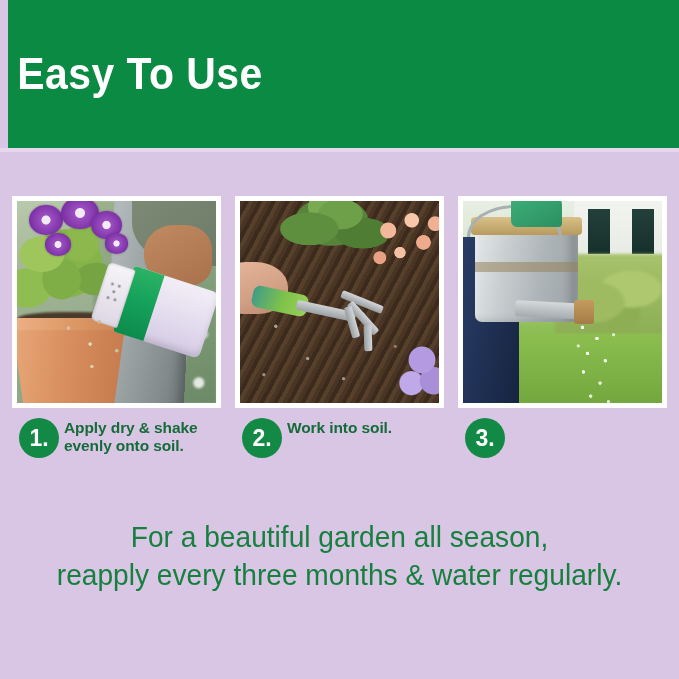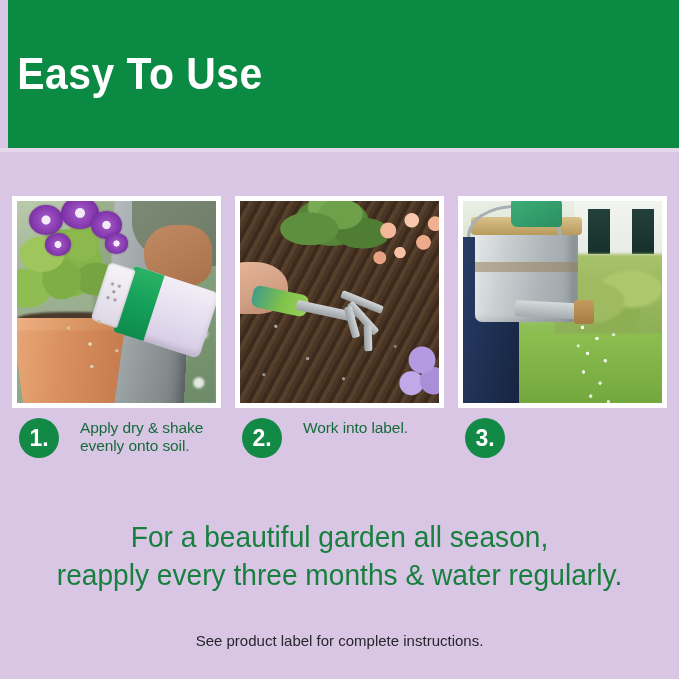--- a/index.html
+++ b/index.html
@@ -309,24 +309,24 @@
     flex:0 0 auto;
     width:40px; height:40px; border-radius:50%;
     background:#128a46;
     color:#ffffff;
     font-size:23px; font-weight:bold;
     display:flex; align-items:center; justify-content:center;
     line-height:1;
     margin-top:1px;
   }
   .step-text {
-    margin-left:21px;
+    margin-left:5px;
     color:#156b3a;
     font-size:15.5px;
-    font-weight:normal;
+    font-weight:bold;
     line-height:1.15;
     padding-top:2px;
     letter-spacing:-0.1px;
   }
 
   
   .tagline {
     position:absolute; left:0; top:518px; width:679px;
     text-align:center;
     color:#17803f;
@@ -416,27 +416,26 @@
     </div>
   </div>
 
   <div class="steps">
     <div class="step s1">
       <div class="step-badge">1.</div>
       <div class="step-text">Apply dry &amp; shake evenly onto soil.</div>
     </div>
     <div class="step s2">
       <div class="step-badge">2.</div>
-      <div class="step-text">Work into label.</div>
+      <div class="step-text">Work into soil.</div>
     </div>
     <div class="step s3">
       <div class="step-badge">3.</div>
     </div>
   </div>
 
   <div class="tagline">
     <div>For a beautiful garden all season,</div>
     <div>reapply every three months &amp; water regularly.</div>
   </div>
 
-  <div class="footer-note">See product label for complete instructions.</div>
 
 </div>
 
 </body></html>

